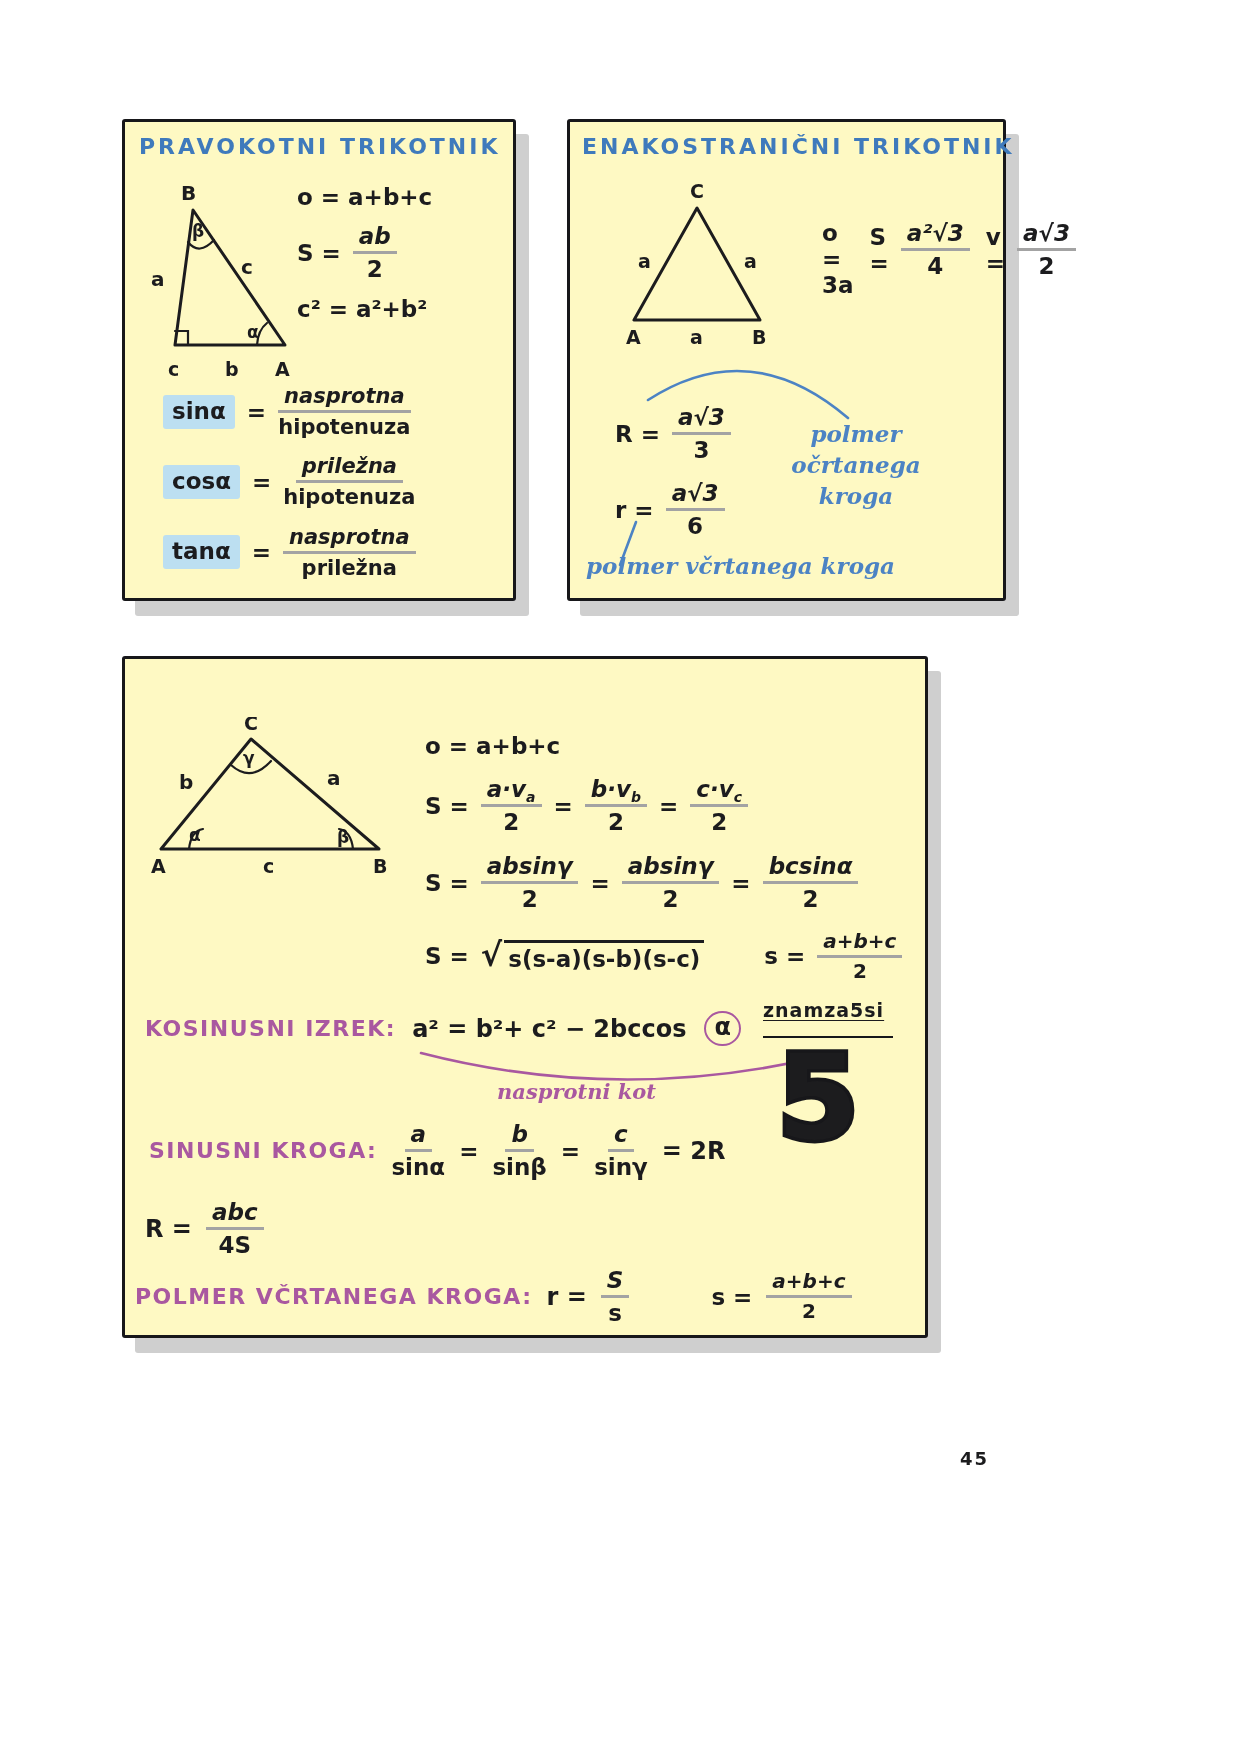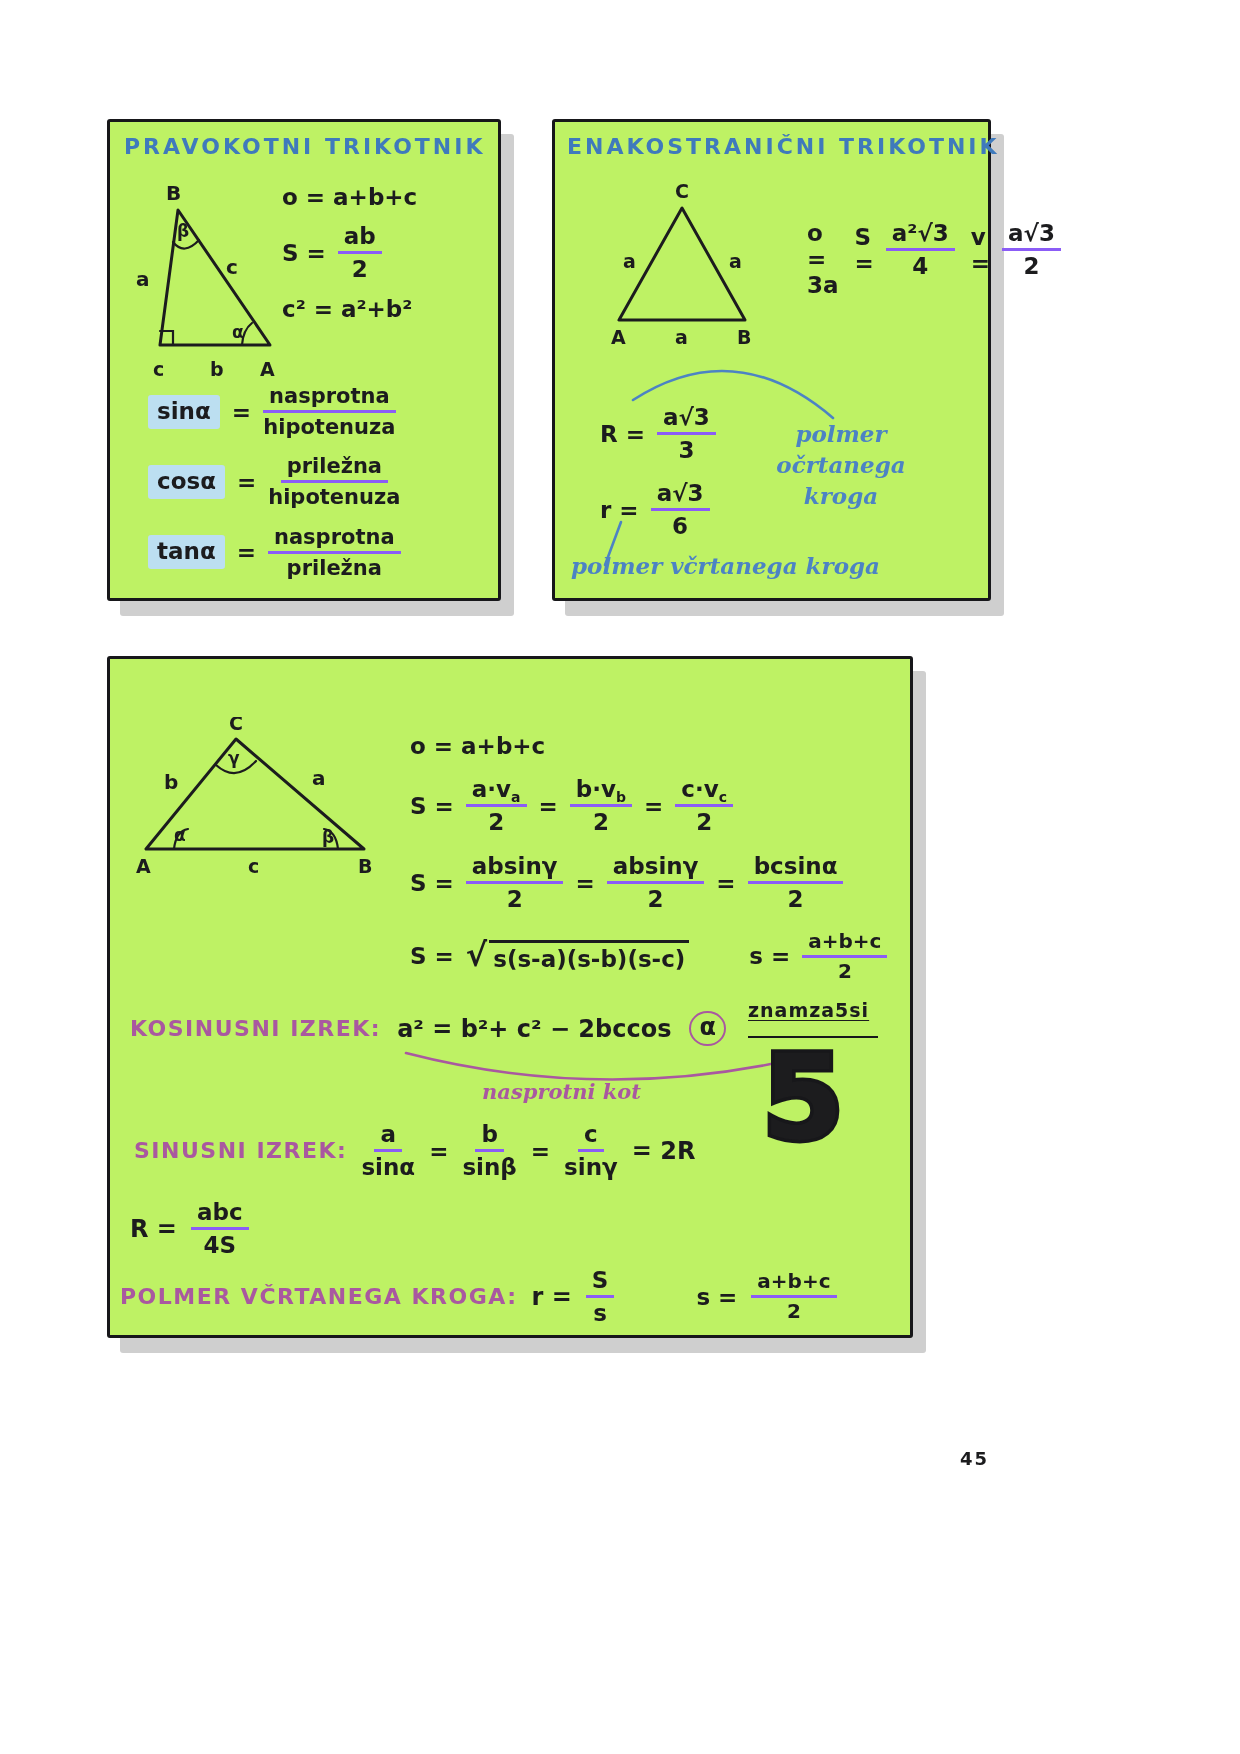--- a/index.html
+++ b/index.html
@@ -1,30 +1,31 @@
 <!DOCTYPE html>
 <html><head>
 <meta charset="utf-8">
 <style>
   html,body{margin:0;padding:0;}
   body{
     width:1240px;height:1754px;position:relative;background:#ffffff;
     font-family:"DejaVu Sans",sans-serif;color:#1c1c1e;overflow:hidden;
   }
   .card{
-    position:absolute;background:#bef264;border:3.5px solid #17171a;border-radius:3px;
+    position:absolute;background:#fef9c3;border:3.5px solid #17171a;border-radius:3px;
     box-shadow:13px 15px 0 0 #cfcfcf;
+    margin-left:15px;
   }
   .card-title{
     color:#3f7abc;font-weight:bold;font-size:22px;letter-spacing:3px;white-space:nowrap;
   }
   .math{font-weight:bold;font-size:23px;}
   .row{display:flex;align-items:center;gap:12px;}
   .frac{display:inline-flex;flex-direction:column;align-items:center;vertical-align:middle;line-height:1.15;text-align:center;}
-  .frac .num{border-bottom:3px solid #8b5cf6;padding:0 6px 2px;}
+  .frac .num{border-bottom:3px solid #a3a3a3;padding:0 6px 2px;font-style:italic;}
   .frac .den{padding-top:2px;}
   .sub{font-size:14px;position:relative;top:5px;font-weight:bold;}
   .hl{background:#bcdff1;padding:3px 9px 5px;border-radius:3px;display:inline-block;}
   svg{display:block;}
   svg .stroke{fill:none;stroke:#1c1c1e;stroke-width:3;stroke-linecap:round;stroke-linejoin:round;}
   svg .thin{fill:none;stroke:#1c1c1e;stroke-width:2.2;stroke-linecap:round;}
   svg text{font-family:"DejaVu Sans",sans-serif;font-weight:bold;fill:#1c1c1e;}
   .blue-script{color:#4c83c4;font-family:"DejaVu Serif",serif;font-style:italic;font-weight:bold;font-size:23px;}
   .purple-label{color:#a958a0;font-weight:bold;font-size:22px;letter-spacing:1.5px;white-space:nowrap;}
   .purple-script{color:#a958a0;font-family:"DejaVu Serif",serif;font-style:italic;font-weight:bold;font-size:21px;}
@@ -245,21 +246,21 @@
   <div class="abs purple-script" style="left:372px;top:420px;">nasprotni kot</div>
 
   <div class="abs" style="left:638px;top:340px;">
     <div class="logo-text">znamza5si</div>
     <svg width="130" height="118" viewBox="0 0 130 118">
       <text x="14" y="100" font-size="118" font-weight="bold" fill="#ffffff" stroke="#17171a" stroke-width="7" paint-order="stroke">5</text>
     </svg>
   </div>
 
   <div class="abs row" style="left:24px;top:462px;gap:14px;">
-    <span class="purple-label">SINUSNI IZREK:</span>
+    <span class="purple-label">SINUSNI KROGA:</span>
     <span class="frac math">
       <span class="num">a</span>
       <span class="den">sinα</span>
     </span>
     <span class="math">=</span>
     <span class="frac math">
       <span class="num">b</span>
       <span class="den">sinβ</span>
     </span>
     <span class="math">=</span>

